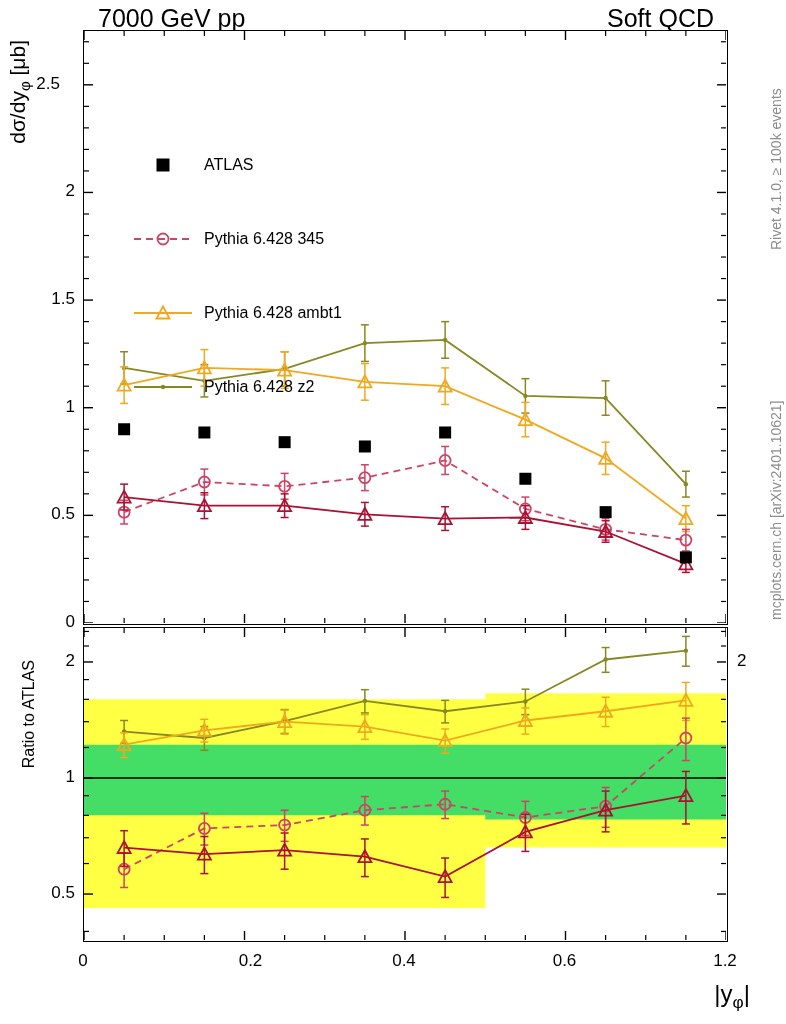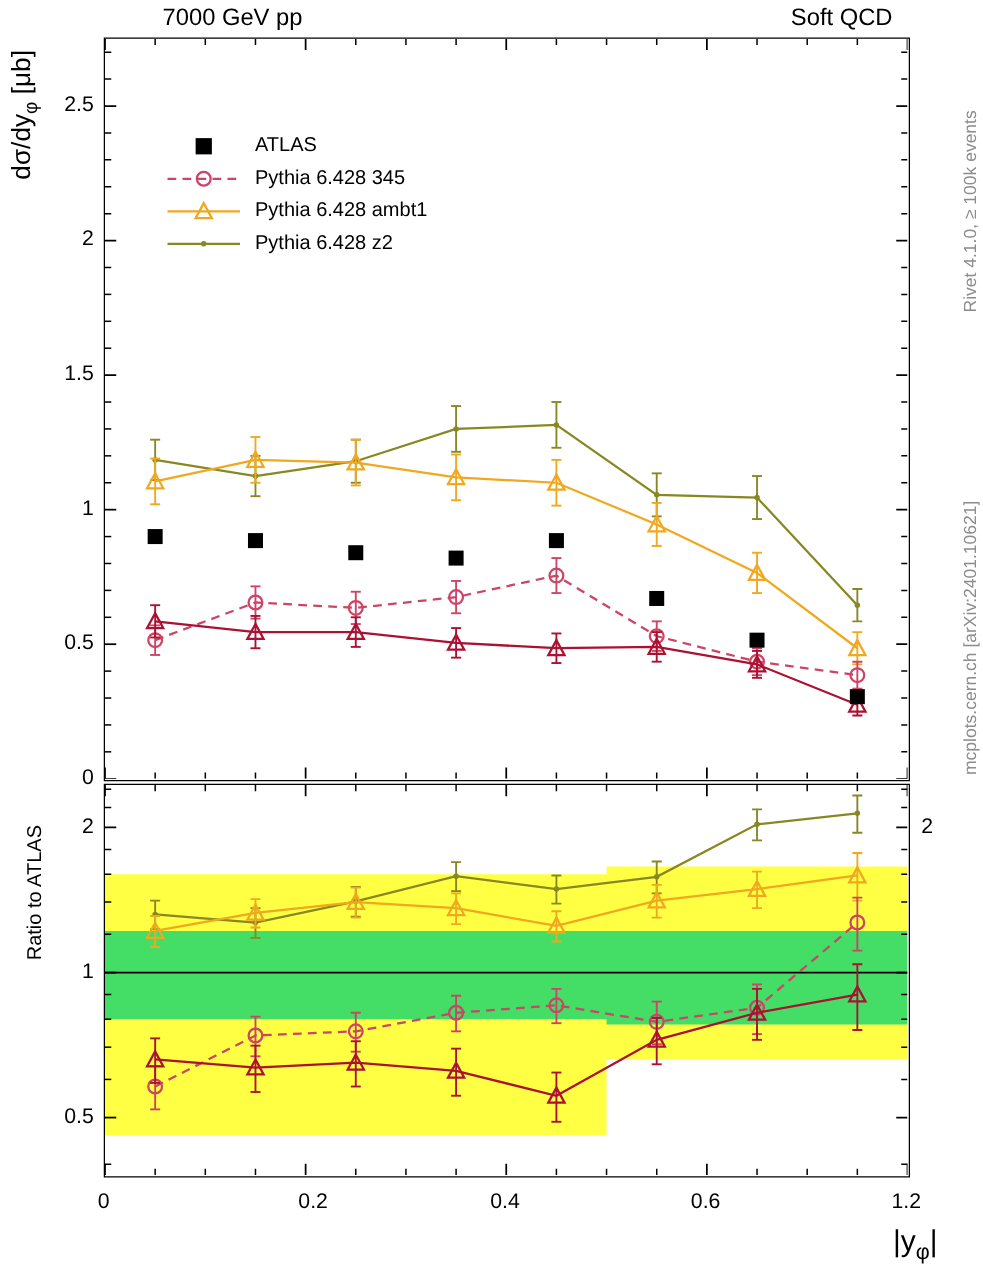--- a/index.html
+++ b/index.html
@@ -17,22 +17,21 @@
   #root {
     position: relative;
     width: 786px;
     height: 1024px;
   }
   .txt {
     position: absolute;
     white-space: nowrap;
   }
   .hdr {
-    font-size: 19px;
-    margin-left: 32px;
+    font-size: 25px;
   }
   #hdr-left  { left: 98px;  top: 4px; }
   #hdr-right { right: 72px; top: 4px; }
 
   
   .rot {
     position: absolute;
     transform-origin: 0 0;
     transform: rotate(-90deg);
     font-size: 14px;
@@ -112,20 +111,21 @@
   #legend {
     position: absolute;
     left: 130px;
     top: 104px;
     font-size: 16px;
   }
   #legend .row {
     display: flex;
     align-items: center;
     height: 26px;
+    margin-top: 48px;
   }
   #legend .mark {
     width: 66px;
     height: 22px;
     margin-right: 8px;
     flex: 0 0 66px;
   }
   .sub { font-size: 0.72em; vertical-align: -0.35em; }
 </style>
 </head>
@@ -652,21 +652,21 @@
         <span>Pythia 6.428 z2</span>
       </div>
     </div>
 
   <div id="ticklabels">
       <div class="tick-lab" style="left: 75px; top: 612px; transform: translateX(-100%);">0</div>
       <div class="tick-lab" style="left: 75px; top: 504.364px; transform: translateX(-100%);">0.5</div>
       <div class="tick-lab" style="left: 75px; top: 396.727px; transform: translateX(-100%);">1</div>
       <div class="tick-lab" style="left: 75px; top: 289.091px; transform: translateX(-100%);">1.5</div>
       <div class="tick-lab" style="left: 75px; top: 181.455px; transform: translateX(-100%);">2</div>
-      <div class="tick-lab" style="left: 75px; top: 73.8182px; transform: translateX(-100%); text-align: center;">2.5</div>
+      <div class="tick-lab" style="left: 60px; top: 73.8182px; transform: translateX(-100%); text-align: center;">2.5</div>
       <div class="tick-lab" style="left: 75px; top: 883.056px; transform: translateX(-100%);">0.5</div>
       <div class="tick-lab" style="left: 75px; top: 767.015px; transform: translateX(-100%);">1</div>
       <div class="tick-lab" style="left: 75px; top: 650.975px; transform: translateX(-100%);">2</div>
       <div class="tick-lab" style="left: 737px; top: 650.975px;">2</div>
       <div class="tick-lab" style="left: 83px; top: 951px; transform: translateX(-50%);">0</div>
       <div class="tick-lab" style="left: 243.5px; top: 951px; transform: translateX(-50%); padding-left: 14px;">0.2</div>
       <div class="tick-lab" style="left: 404px; top: 951px; transform: translateX(-50%); text-align: center;">0.4</div>
       <div class="tick-lab" style="left: 564.5px; top: 951px; transform: translateX(-50%);">0.6</div>
       <div class="tick-lab" style="left: 725px; top: 951px; transform: translateX(-50%);">1.2</div>
     </div>

